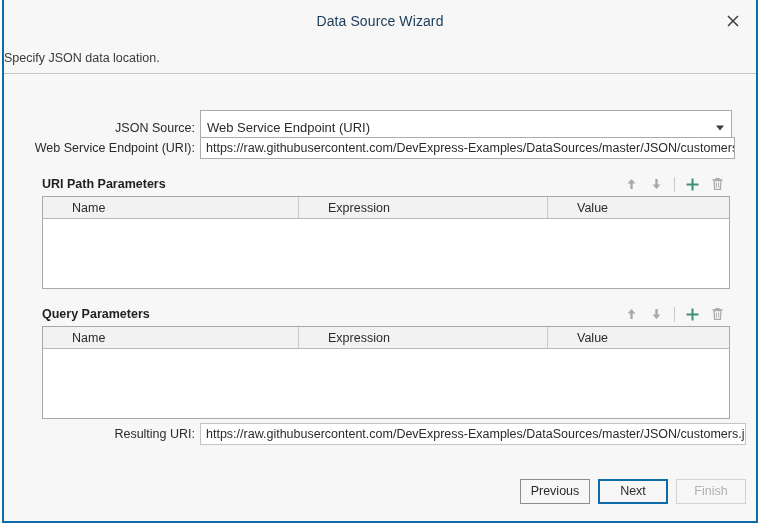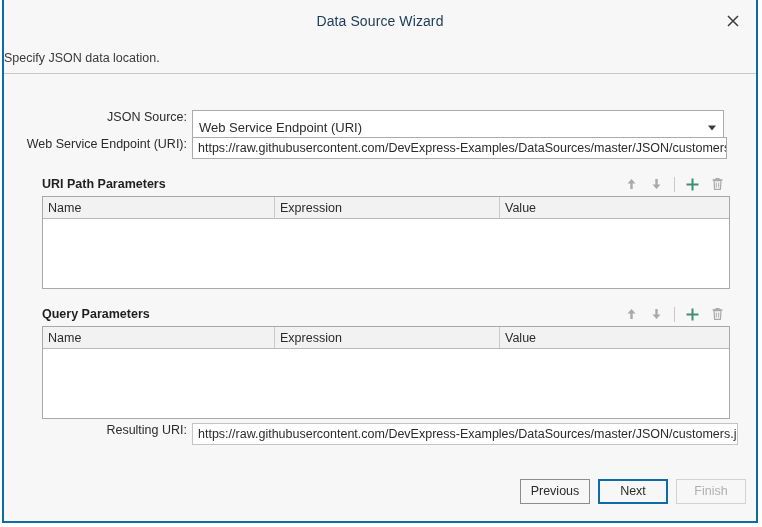--- a/index.html
+++ b/index.html
@@ -83,22 +83,22 @@
     flex: 1 1 auto;
     position: relative;
     background: #f7f7f7;
     padding: 0;
   }
 
   
   .field-row {
     position: absolute;
     display: flex;
-    align-items: flex-start;
-    left: 0;
+    align-items: center;
+    left: 8px;
     right: 0;
   }
   .field-label {
     width: 188px;
     text-align: right;
     padding-right: 5px;
     box-sizing: border-box;
     font-size: 12.5px;
     color: #2b2b2b;
     white-space: nowrap;
@@ -207,20 +207,21 @@
   }
   .grid-cell {
     font-size: 12.5px;
     color: #2b2b2b;
     display: flex;
     align-items: center;
     padding-left: 5px;
     box-sizing: border-box;
     border-right: 1px solid #c9c9c9;
     height: 100%;
+    margin-left: 24px;
   }
   .grid-cell:last-child { border-right: none; }
   .col-name  { width: 232px; }
   .col-expr  { width: 225px; }
   .col-value { flex: 1 1 auto; }
   .grid-body {
     height: 69px;
     background: #ffffff;
   }
 

